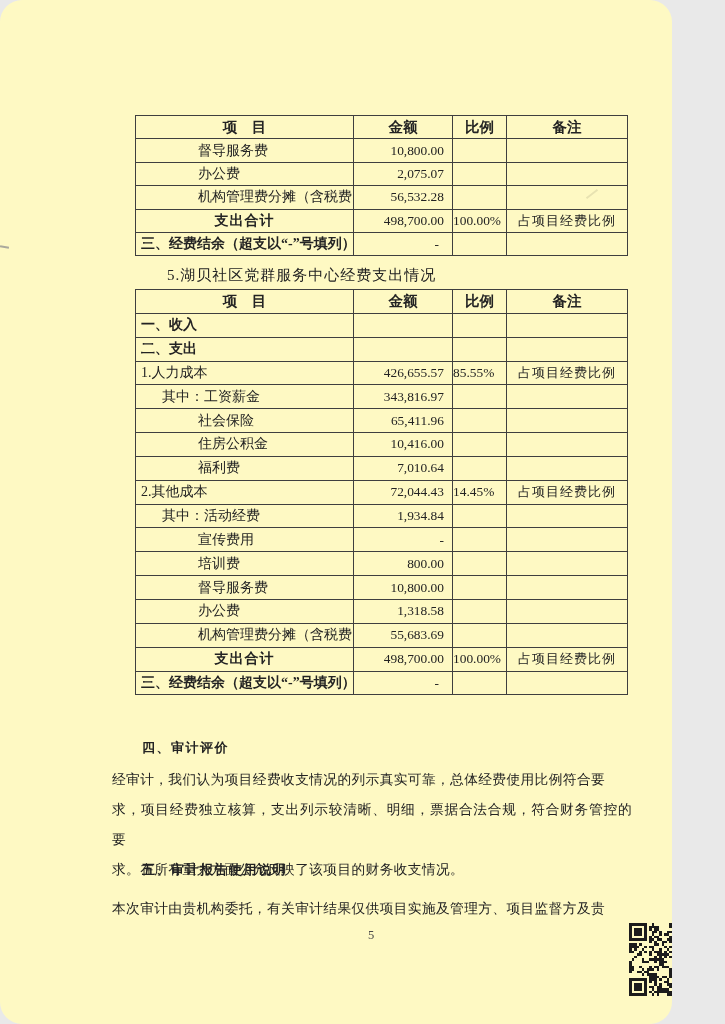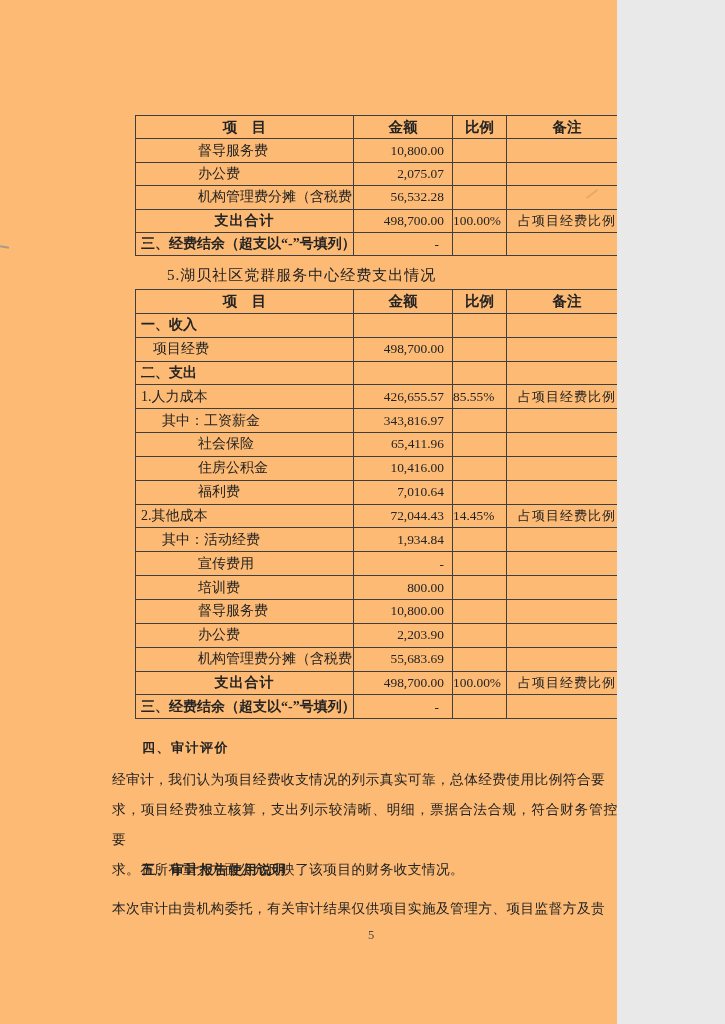--- a/index.html
+++ b/index.html
@@ -3,24 +3,25 @@
 <meta charset="utf-8">
 <style>
   html,body{margin:0;padding:0;}
   body{
     width:725px;height:1024px;
     background:#e9e9e9;
     font-family:"Liberation Serif","DejaVu Serif",serif;
   }
   .page{
     position:relative;
-    width:617px;height:1024px;
-    background:#fdba74;
+    width:672px;height:1024px;
+    background:#fef9c3;
     overflow:hidden;
     color:#232323;
+    border-radius:22px;
   }
   
   table.tbl{
     position:absolute;
     border-collapse:collapse;
     table-layout:fixed;
     width:492px;
     left:135px;
   }
   table.t1{top:115px;}
@@ -168,26 +169,20 @@
         <th>备注</th>
       </tr>
     </thead>
     <tbody>
         <tr class="s-section">
           <td class="item">一、收入</td>
           <td class="amount"></td>
           <td class="ratio"></td>
           <td class="note"></td>
         </tr>
-        <tr class="s-item">
-          <td class="item">项目经费</td>
-          <td class="amount">498,700.00</td>
-          <td class="ratio"></td>
-          <td class="note"></td>
-        </tr>
         <tr class="s-section">
           <td class="item">二、支出</td>
           <td class="amount"></td>
           <td class="ratio"></td>
           <td class="note"></td>
         </tr>
         <tr class="s-num">
           <td class="item">1.人力成本</td>
           <td class="amount">426,655.57</td>
           <td class="ratio">85.55%</td>
@@ -242,21 +237,21 @@
           <td class="note"></td>
         </tr>
         <tr class="s-sub">
           <td class="item">督导服务费</td>
           <td class="amount">10,800.00</td>
           <td class="ratio"></td>
           <td class="note"></td>
         </tr>
         <tr class="s-sub">
           <td class="item">办公费</td>
-          <td class="amount">2,203.90</td>
+          <td class="amount">1,318.58</td>
           <td class="ratio"></td>
           <td class="note"></td>
         </tr>
         <tr class="s-sub">
           <td class="item">机构管理费分摊（含税费）</td>
           <td class="amount">55,683.69</td>
           <td class="ratio"></td>
           <td class="note"></td>
         </tr>
         <tr class="s-total">

